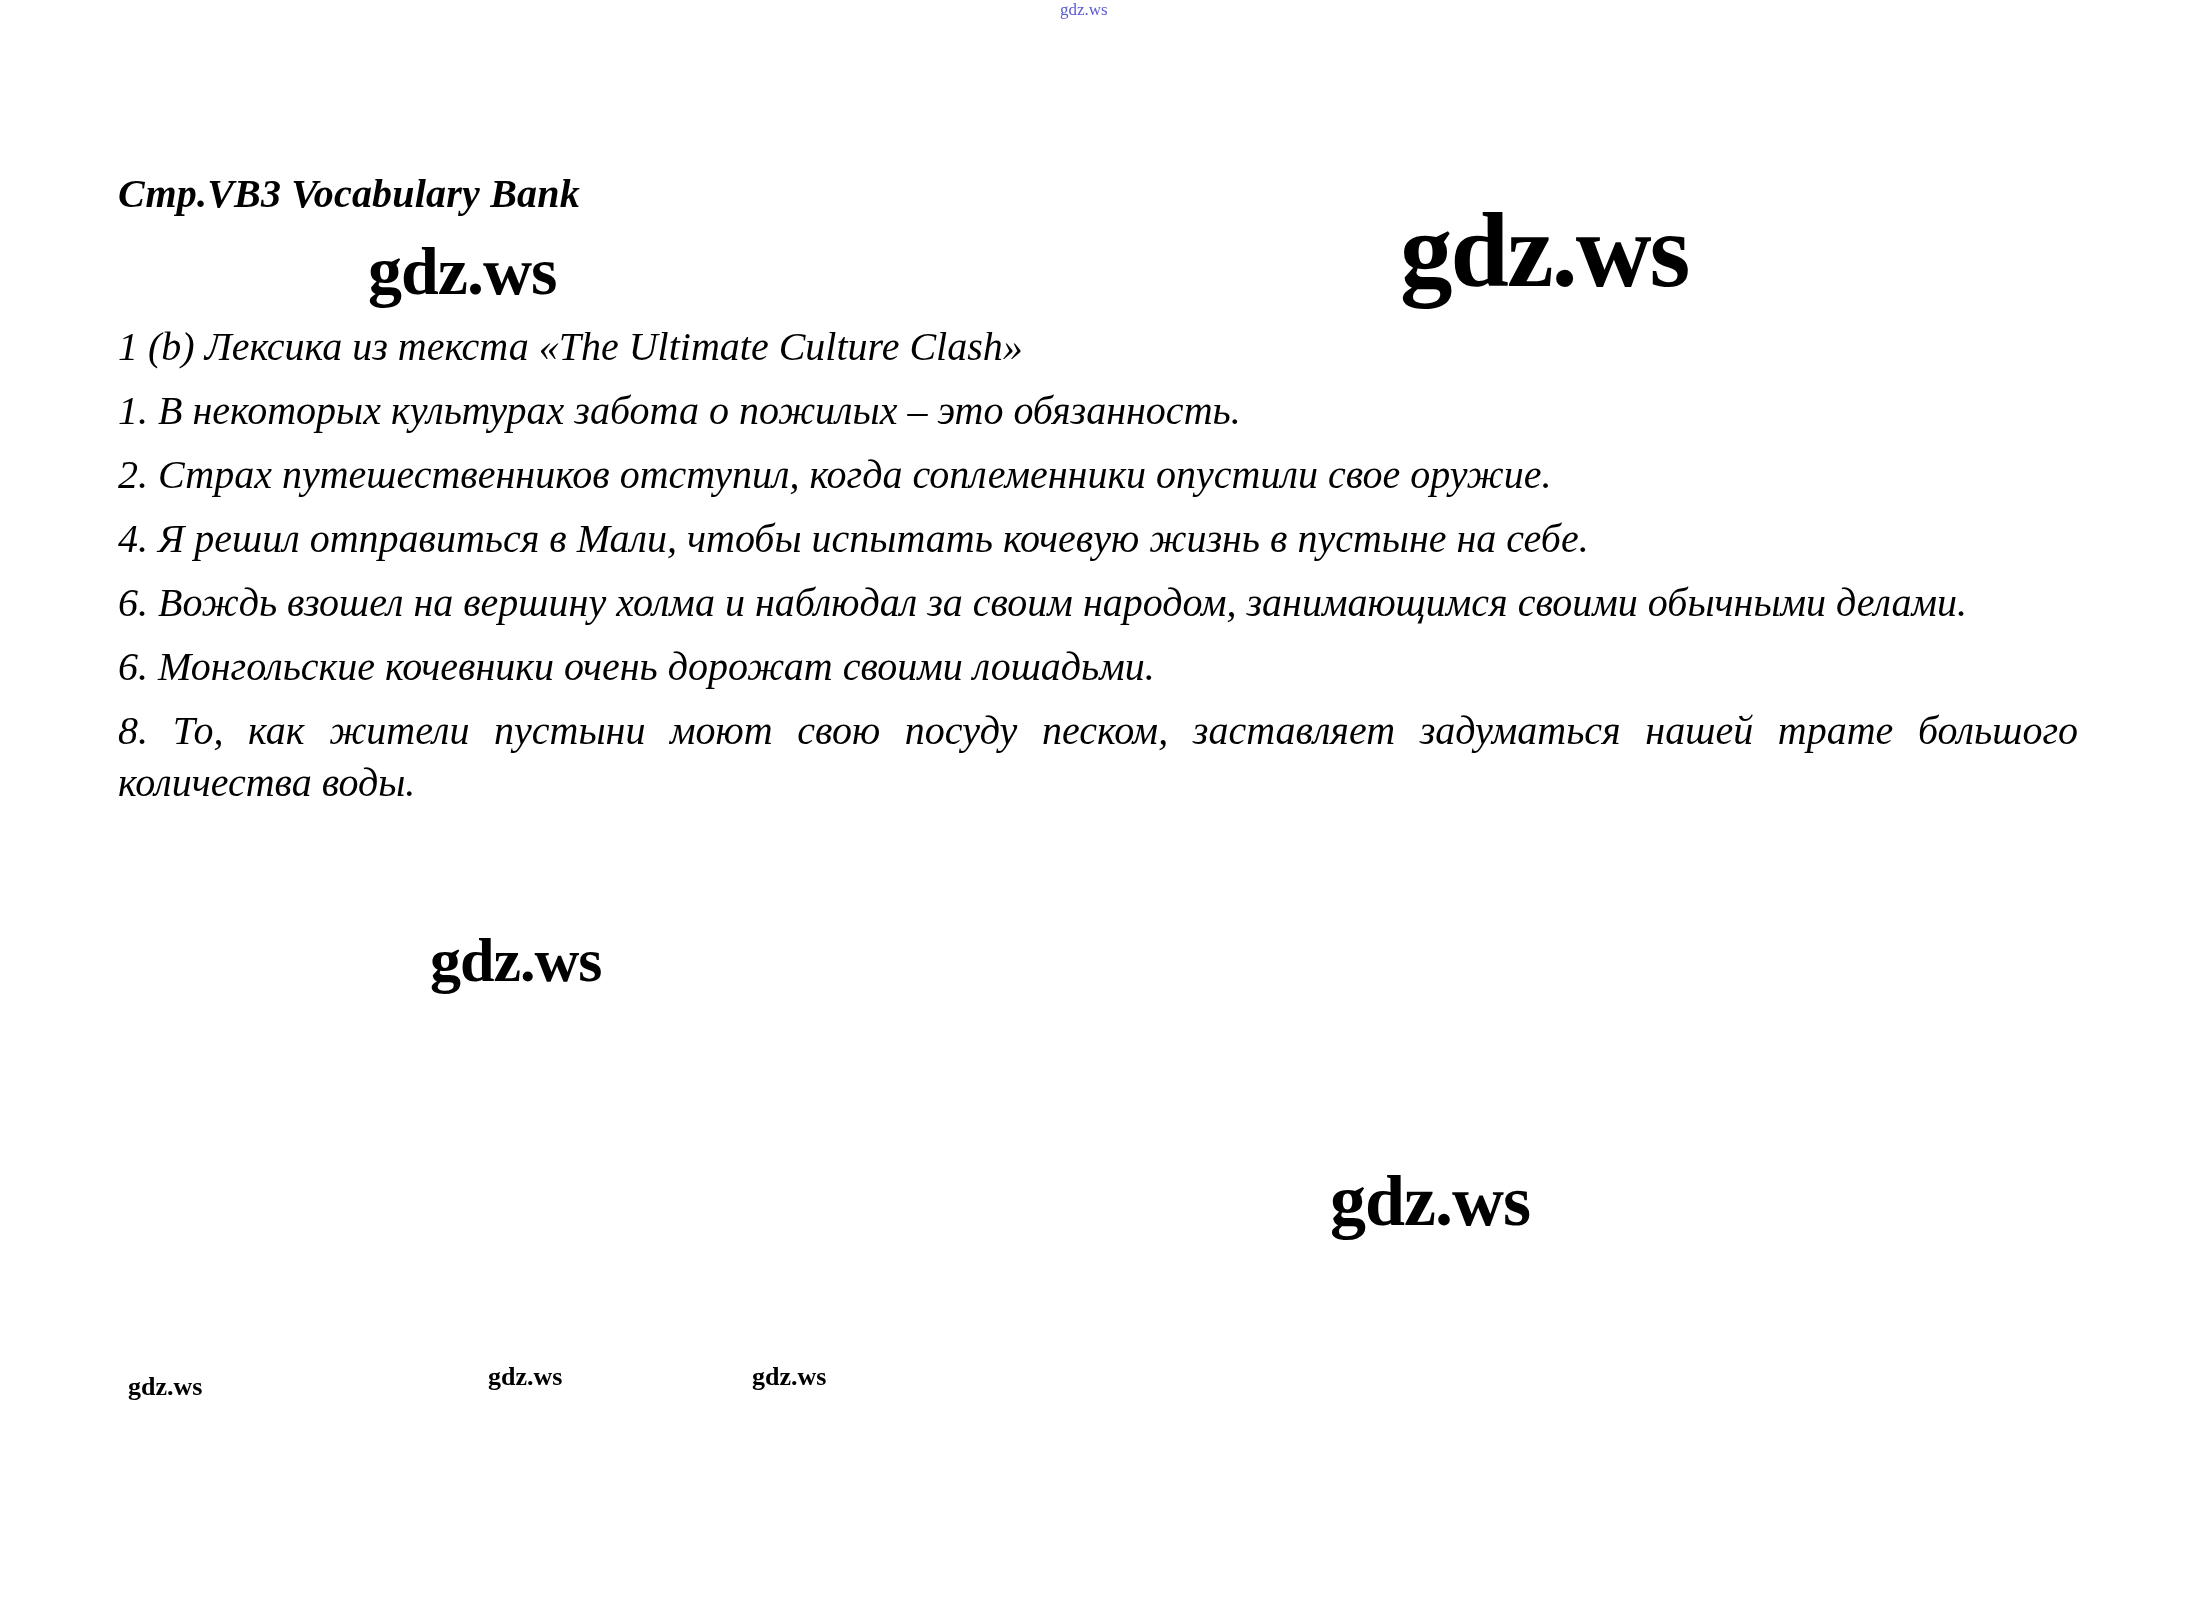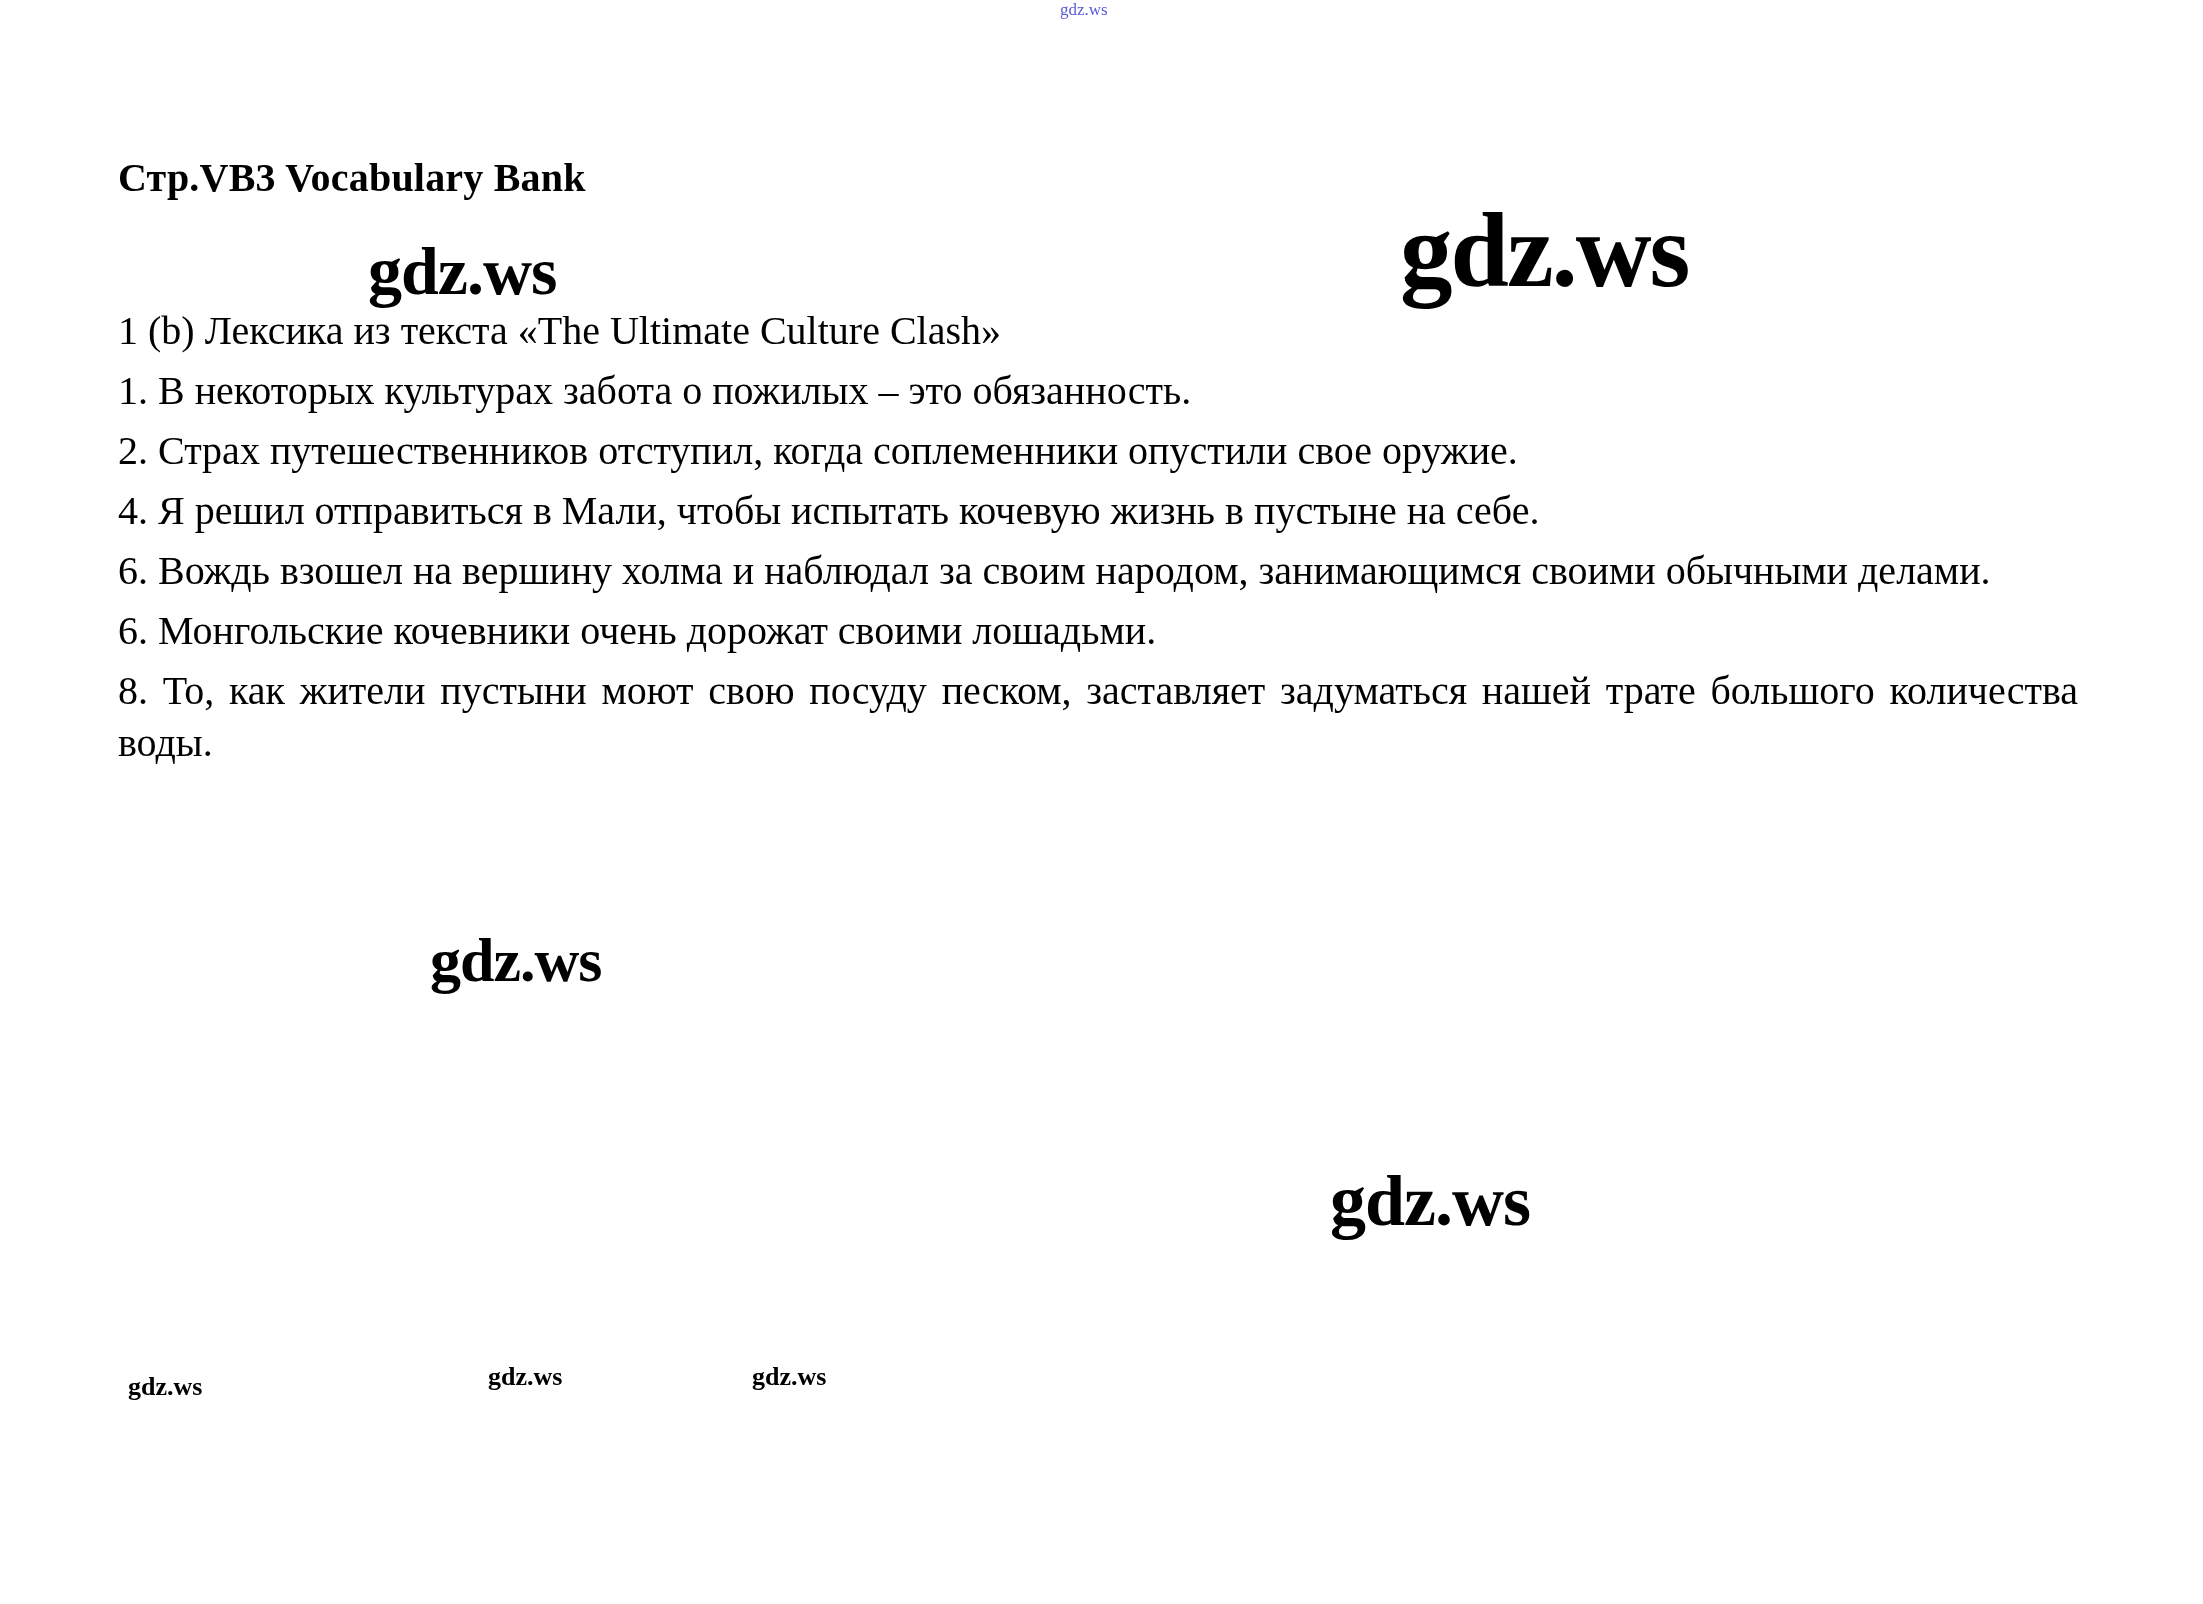--- a/index.html
+++ b/index.html
@@ -58,34 +58,35 @@
     letter-spacing: -1px;
   }
   .wm-s1 { left: 128px; top: 1372px; font-size: 26px; }
   .wm-s2 { left: 488px; top: 1362px; font-size: 26px; }
   .wm-s3 { left: 752px; top: 1362px; font-size: 26px; }
 
   
   .doc {
     position: absolute;
     left: 118px;
-    top: 155px;
+    top: 171px;
     width: 1960px;
+    font-style: italic;
   }
   .doc-title {
     font-weight: bold;
     font-size: 40px;
     line-height: 1.15;
     margin: 0 0 104px 0;
     letter-spacing: 0.2px;
   }
   .para {
     font-size: 40px;
     line-height: 1.30;
-    margin: 0 0 8px 0;
+    margin: 12px 0 8px 0;
     text-align: justify;
     text-justify: inter-word;
   }
   .para.noj {
     text-align: left;
   }
 </style>
 </head>
 <body>
 

